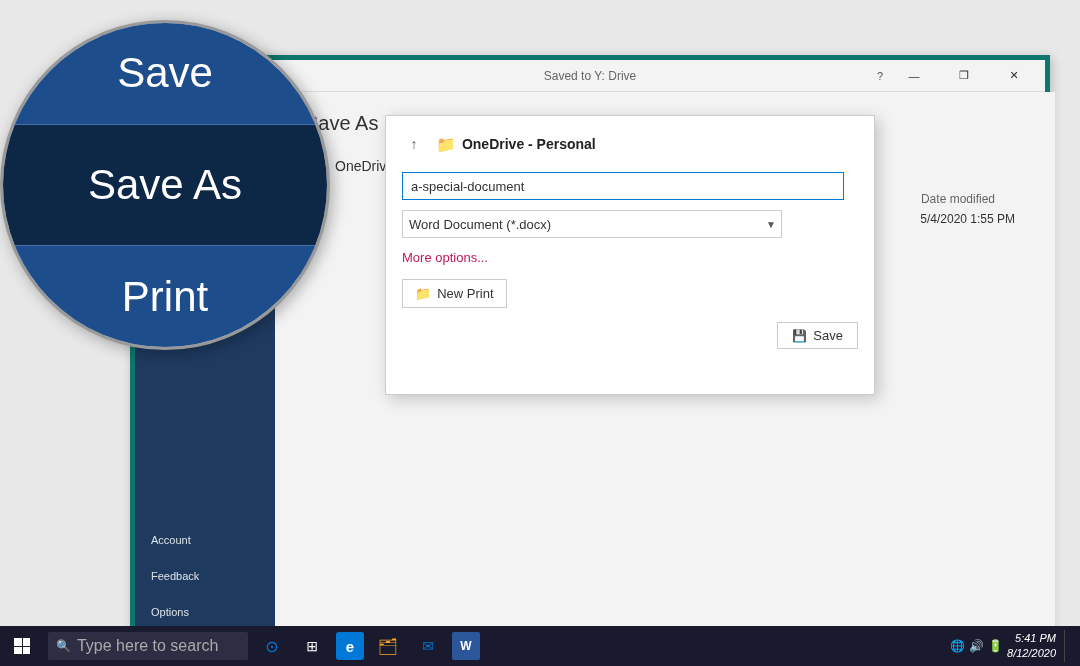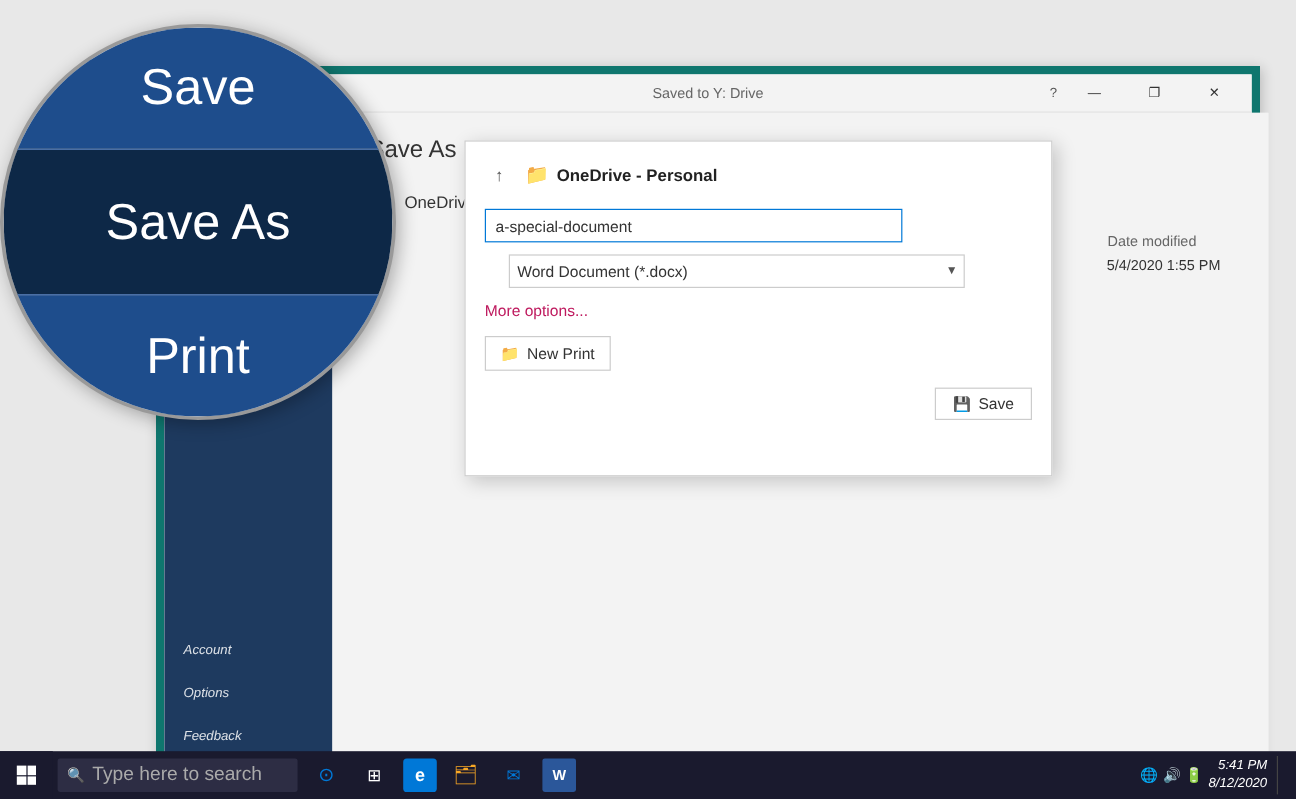--- a/index.html
+++ b/index.html
@@ -101,21 +101,21 @@
     }
 
     
     .word-window {
       position: absolute;
       top: 55px;
       left: 130px;
       width: 920px;
       height: 580px;
       background: #f3f3f3;
-      border: 7px solid #0f766e;
+      border: 5px solid #0f766e;
       box-shadow: 2px 2px 10px rgba(0,0,0,0.2);
     }
 
     
     .title-bar {
       height: 32px;
       background: #f3f3f3;
       display: flex;
       align-items: center;
       justify-content: space-between;
@@ -177,21 +177,20 @@
       display: flex;
       z-index: 10;
     }
 
     .backstage-sidebar {
       width: 140px;
       background: #1e3a5f;
       display: flex;
       flex-direction: column;
       padding-top: 10px;
-      font-style: italic;
     }
     .backstage-menu-item {
       padding: 12px 16px;
       color: white;
       font-size: 13px;
       cursor: pointer;
       opacity: 0.85;
     }
     .backstage-menu-item.active {
       background: #0d2847;
@@ -285,21 +284,21 @@
     }
     .dialog-location-icon {
       font-size: 16px;
       color: #555;
     }
 
     .dialog-filename-row {
       margin-bottom: 10px;
     }
     .dialog-filename-input {
-      width: 348px;
+      width: 442px;
       height: 28px;
       border: 1px solid #0078d7;
       padding: 4px 8px;
       font-size: 13px;
       outline: none;
       color: #333;
     }
 
     .dialog-filetype-row {
       display: flex;
@@ -310,21 +309,20 @@
       width: 380px;
       height: 28px;
       border: 1px solid #ccc;
       padding: 2px 6px;
       font-size: 13px;
       background: white;
       color: #333;
       appearance: none;
       -webkit-appearance: none;
       cursor: pointer;
-      margin-left: 20px;
     }
     .select-wrapper {
       position: relative;
       display: inline-block;
     }
     .select-arrow {
       position: absolute;
       right: 6px;
       top: 50%;
       transform: translateY(-50%);
@@ -479,22 +477,22 @@
   </div>
 
   <div class="backstage-overlay">
 
     <div class="backstage-sidebar">
       <div class="backstage-menu-item">Save</div>
       <div class="backstage-menu-item active">Save As</div>
       <div class="backstage-menu-item">Print</div>
       <div class="backstage-bottom">
         <div class="backstage-menu-item" style="font-size:11px;">Account</div>
+        <div class="backstage-menu-item" style="font-size:11px;">Feedback</div>
         <div class="backstage-menu-item" style="font-size:11px;">Options</div>
-        <div class="backstage-menu-item" style="font-size:11px;">Feedback</div>
       </div>
     </div>
 
     <div class="backstage-content">
       <div class="save-as-title">Save As</div>
 
       <div class="location-section">
         <span class="location-icon">☁</span>
         <span class="location-name">OneDrive - Personal</span>
       </div>

